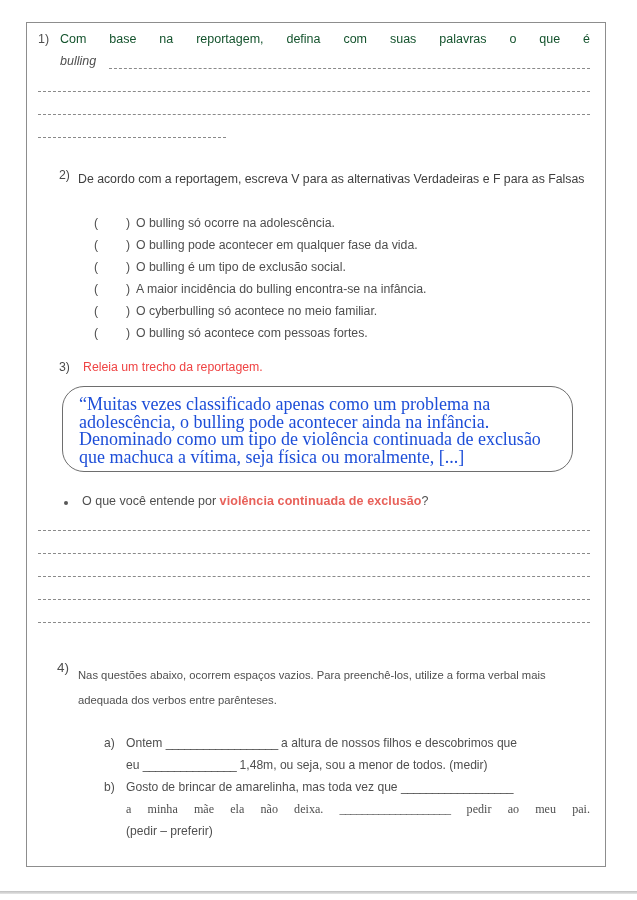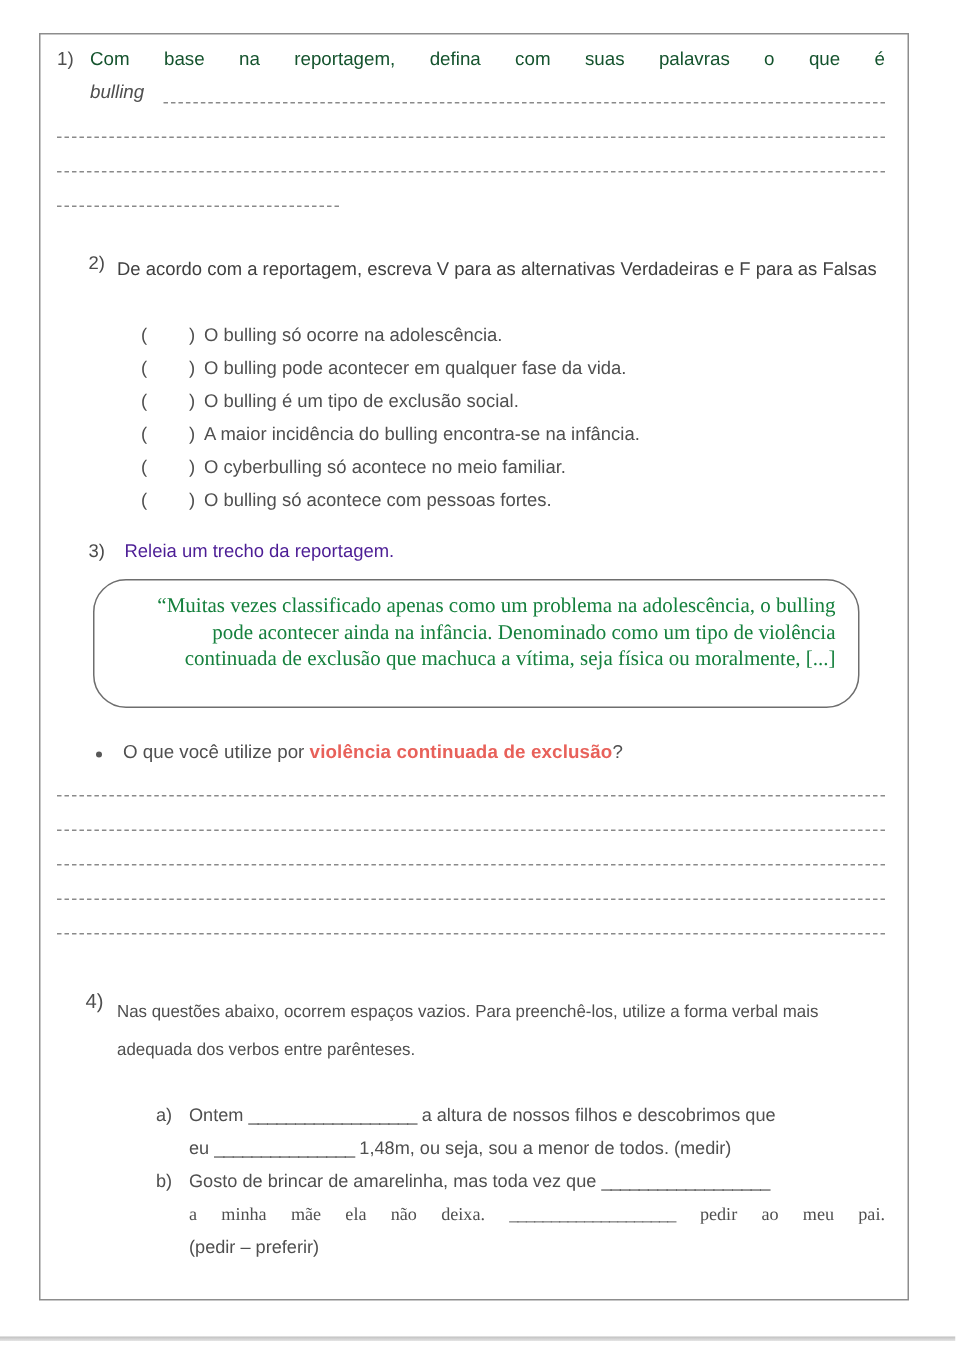--- a/index.html
+++ b/index.html
@@ -114,43 +114,43 @@
     white-space: nowrap;
     margin-left: 16px;
   }
   .tf-paren-open { display: inline-block; width: 6px; }
   .tf-gap { display: inline-block; width: 26px; }
   .tf-paren-close { display: inline-block; width: 10px; }
 
   
   #q3 { top: 338px; }
   #q3-number { position: absolute; left: 33px; top: 0; font-size: 12.3px; }
-  #q3-prompt { position: absolute; left: 57px; top: 0; font-size: 12.3px; color: #4c1d95; }
+  #q3-prompt { position: absolute; left: 57px; top: 0; font-size: 12.3px; color: #ef4444; }
 
   #quote-box {
     position: absolute;
     left: 36px;
     top: 26px;
     width: 511px;
     height: 86px;
     border: 1.2px solid #6e6e6e;
     border-radius: 22px;
     box-sizing: border-box;
     background: #ffffff;
   }
   #quote-text {
     position: absolute;
     left: 16px;
     top: 9px;
     width: 478px;
     font-family: "Liberation Serif", serif;
-    font-size: 14px;
+    font-size: 18px;
     line-height: 17.5px;
-    color: #15803d;
-    text-align: right;
+    color: #1d4ed8;
+    text-align: left;
   }
 
   
   #bullet-q { top: 472px; }
   #bullet-dot {
     position: absolute;
     left: 38px;
     top: 7px;
     width: 4px; height: 4px;
     border-radius: 50%;
@@ -255,21 +255,21 @@
       <span id="q3-number">3)</span>
       <span id="q3-prompt">Releia um trecho da reportagem.</span>
 
       <div id="quote-box">
         <div id="quote-text">“Muitas vezes classificado apenas como um problema na adolescência, o bulling pode acontecer ainda na infância. Denominado como um tipo de violência continuada de exclusão que machuca a vítima, seja física ou moralmente, [...]</div>
       </div>
     </div>
 
     <div class="q-block" id="bullet-q">
       <span id="bullet-dot"></span>
-      <div id="bullet-text"><span>O que você utilize por </span><span id="bullet-highlight" style="color: rgb(232, 97, 90);">violência continuada de exclusão</span><span>?</span></div>
+      <div id="bullet-text"><span>O que você entende por </span><span id="bullet-highlight" style="color: rgb(232, 97, 90);">violência continuada de exclusão</span><span>?</span></div>
 
       <div class="dash-line" style="left:12px; top:36px; width:552px;"></div>
       <div class="dash-line" style="left:12px; top:59px; width:552px;"></div>
       <div class="dash-line" style="left:12px; top:82px; width:552px;"></div>
       <div class="dash-line" style="left:12px; top:105px; width:552px;"></div>
       <div class="dash-line" style="left:12px; top:128px; width:552px;"></div>
     </div>
 
     <div class="q-block" id="q4">
       <span id="q4-number">4)</span>

